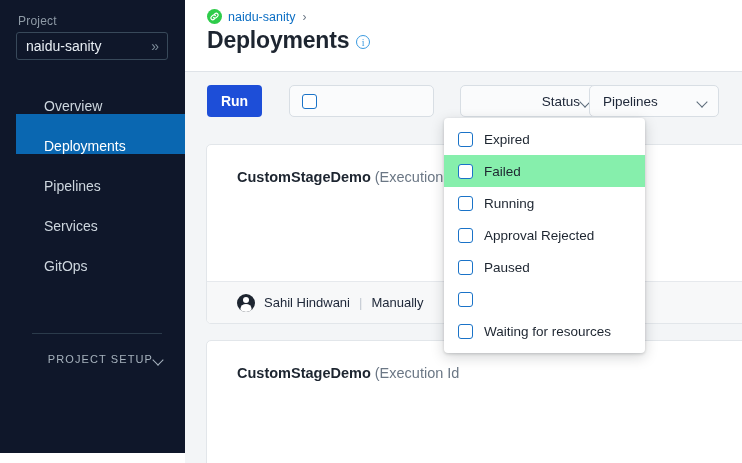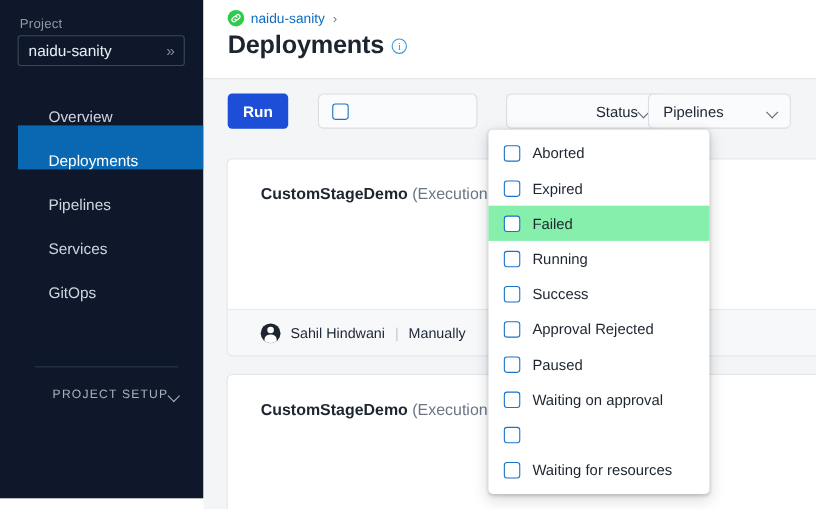--- a/index.html
+++ b/index.html
@@ -449,52 +449,40 @@
   <div class="card" id="card-2">
     <div class="card-title">
       <b>CustomStageDemo</b>
       <span>(Execution Id</span>
     </div>
   </div>
 
   <div class="dropdown">
     <div class="dd-item">
       <span class="dd-cb"></span>
-      <span>Aborted</span>
-    </div>
-    <div class="dd-item">
-      <span class="dd-cb"></span>
       <span>Expired</span>
     </div>
     <div class="dd-item hover">
       <span class="dd-cb"></span>
       <span>Failed</span>
     </div>
     <div class="dd-item">
       <span class="dd-cb"></span>
       <span>Running</span>
     </div>
     <div class="dd-item">
       <span class="dd-cb"></span>
-      <span>Success</span>
-    </div>
-    <div class="dd-item">
-      <span class="dd-cb"></span>
       <span>Approval Rejected</span>
     </div>
     <div class="dd-item">
       <span class="dd-cb"></span>
       <span>Paused</span>
     </div>
     <div class="dd-item">
       <span class="dd-cb"></span>
-      <span>Waiting on approval</span>
-    </div>
-    <div class="dd-item">
-      <span class="dd-cb"></span>
     </div>
     <div class="dd-item">
       <span class="dd-cb"></span>
       <span>Waiting for resources</span>
     </div>
   </div>
 
 </div>
 
 </body></html>

